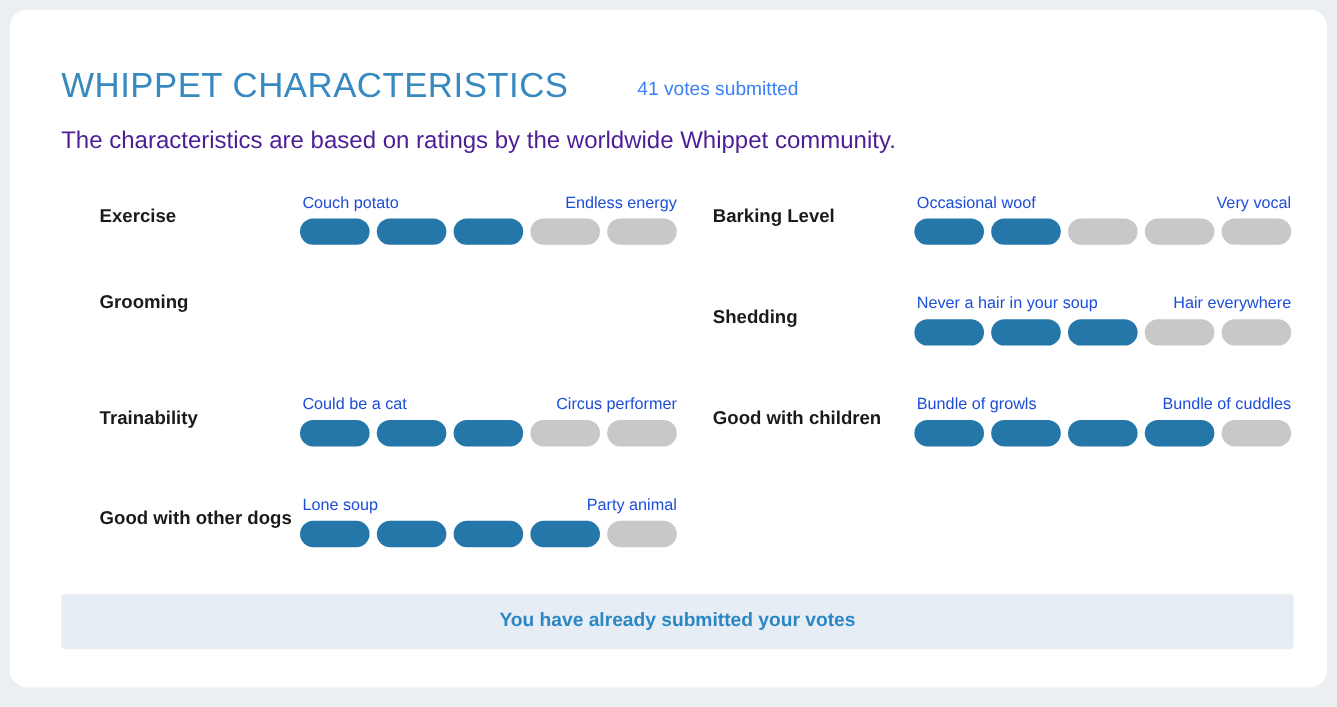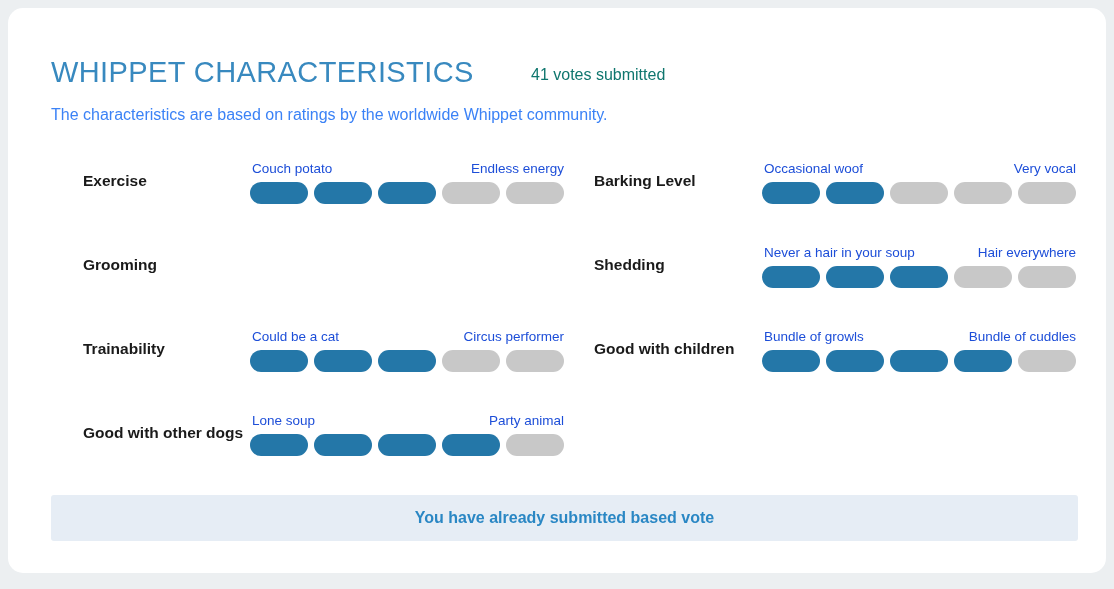--- a/index.html
+++ b/index.html
@@ -40,29 +40,29 @@
     letter-spacing: 0.4px;
     color: #3889bf;
     white-space: nowrap;
   }
   .votes {
     position: absolute;
     left: 480px;
     top: 10px;
     font-size: 16px;
     font-weight: 400;
-    color: #0f766e;
+    color: #3b82f6;
     white-space: nowrap;
   }
   .subtitle {
     position: absolute;
     left: 43px;
     top: 98px;
-    font-size: 16px;
-    color: #3b82f6;
+    font-size: 20px;
+    color: #4c1d95;
     white-space: nowrap;
   }
 
   .grid {
     position: absolute;
     left: 0;
     top: 140px;
     width: 1098px;
   }
   .row {
@@ -175,21 +175,21 @@
           <div class="caption high">Very vocal</div>
           <div class="pills">
             <div class="pill on"></div>
             <div class="pill on"></div>
             <div class="pill"></div>
             <div class="pill"></div>
             <div class="pill"></div>
           </div>
         </div>
       </div>
-      <div class="row col-left" style="top: 84px;">
+      <div class="row col-left" style="top: 72px;">
         <div class="row-label">Grooming</div>
       </div>
       <div class="row col-right" style="top: 84px;">
         <div class="row-label">Shedding</div>
         <div class="meter">
           <div class="caption low">Never a hair in your soup</div>
           <div class="caption high">Hair everywhere</div>
           <div class="pills">
             <div class="pill on"></div>
             <div class="pill on"></div>
@@ -237,16 +237,16 @@
             <div class="pill on"></div>
             <div class="pill on"></div>
             <div class="pill on"></div>
             <div class="pill"></div>
           </div>
         </div>
       </div>
     </div>
 
   <div class="banner">
-    <div class="banner-text">You have already submitted based vote</div>
+    <div class="banner-text">You have already submitted your votes</div>
   </div>
 
 </div>
 
 </body></html>

